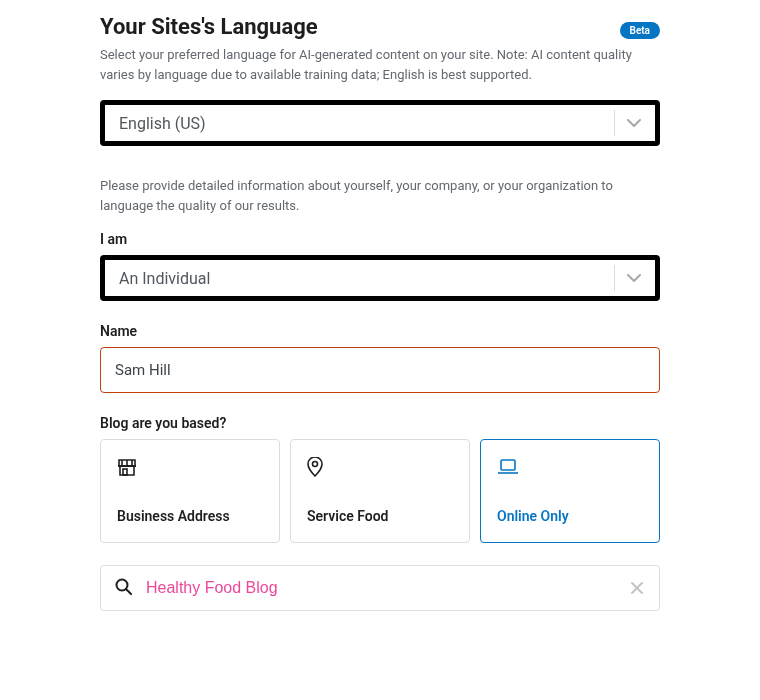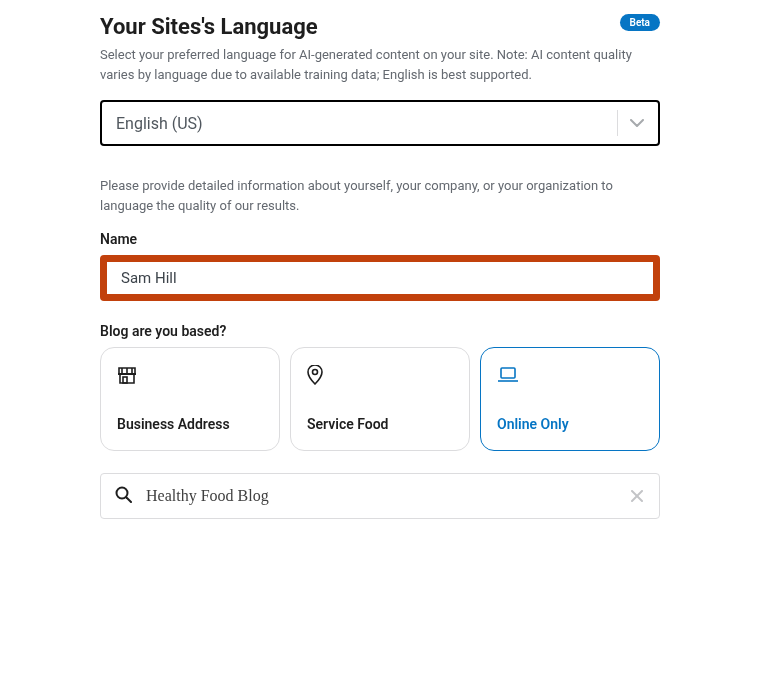--- a/index.html
+++ b/index.html
@@ -13,21 +13,21 @@
     overflow: hidden;
   }
   .page {
     padding: 14px 100px 0 100px;
   }
   .section {
     margin-bottom: 30px;
   }
   .section-header {
     display: flex;
-    align-items: flex-start;
+    align-items: flex-end;
     justify-content: space-between;
     margin-bottom: 4px;
   }
   .section-title {
     font-size: 22px;
     font-weight: 700;
     color: #1e1e1e;
     margin: 0;
   }
   .badge {
@@ -45,21 +45,21 @@
     margin: 6px 0 16px 0;
   }
   .field-label {
     font-size: 14px;
     font-weight: 600;
     color: #1e1e1e;
     margin: 0 0 8px 0;
   }
   .select {
     position: relative;
-    border: 2px solid #000000;
+    border: 5px solid #000000;
     border-radius: 4px;
     height: 46px;
     display: flex;
     align-items: center;
     padding: 0 14px;
     cursor: pointer;
     background: #fff;
     justify-content: flex-end;
   }
   .select-value {
@@ -76,39 +76,39 @@
   .chevron {
     width: 14px;
     height: 14px;
     display: flex;
     align-items: center;
     justify-content: center;
   }
   .chevron svg { stroke: #a7aaad; }
   .text-input {
     width: 100%;
-    border: 7px solid #c2410c;
+    border: 1px solid #c2410c;
     border-radius: 4px;
     height: 46px;
     padding: 0 14px;
     font-size: 15px;
     color: #3c434a;
     font-family: inherit;
     outline: none;
     background: #fff;
   }
   .field { margin-bottom: 22px; }
   .option-grid {
     display: grid;
     grid-template-columns: 1fr 1fr 1fr;
     gap: 10px;
   }
   .option-card {
     border: 1px solid #dcdcde;
-    border-radius: 14px;
+    border-radius: 4px;
     padding: 16px 16px 18px 16px;
     cursor: pointer;
     background: #fff;
     min-height: 104px;
     display: flex;
     flex-direction: column;
     justify-content: space-between;
   }
   .option-card.selected {
     border-color: #0675c4;
@@ -139,22 +139,22 @@
     align-items: center;
     padding: 0 14px;
     gap: 12px;
     background: #fff;
   }
   .search-input-wrap input {
     flex: 1;
     border: none;
     outline: none;
     font-size: 16px;
-    color: #404040;
-    font-family: Liberation Serif, serif;
+    color: #ec4899;
+    font-family: Liberation Sans, sans-serif;
     background: transparent;
   }
   .clear-btn {
     width: 16px;
     height: 16px;
     display: flex;
     align-items: center;
     justify-content: center;
     color: #c3c4c7;
     font-size: 16px;
@@ -180,20 +180,32 @@
         <svg width="14" height="8" viewBox="0 0 14 8" fill="none" stroke-width="2" stroke-linecap="round" stroke-linejoin="round">
             <polyline points="1,1 7,7 13,1"></polyline>
           </svg>
       </span>
     </div>
   </div>
 
   <div class="section">
     <p class="section-desc">Please provide detailed information about yourself, your company, or your organization to language the quality of our results.</p>
 
+    <div class="field">
+      <p class="field-label">I am</p>
+      <div class="select">
+        <span class="select-value">An Individual</span>
+        <span class="select-divider"></span>
+        <span class="chevron">
+          <svg width="14" height="8" viewBox="0 0 14 8" fill="none" stroke-width="2" stroke-linecap="round" stroke-linejoin="round">
+              <polyline points="1,1 7,7 13,1"></polyline>
+            </svg>
+        </span>
+      </div>
+    </div>
 
     <div class="field">
       <p class="field-label">Name</p>
       <input class="text-input" type="text" value="Sam Hill" style="">
     </div>
 
     <div class="field">
       <p class="field-label">Blog are you based?</p>
       <div class="option-grid">
 

